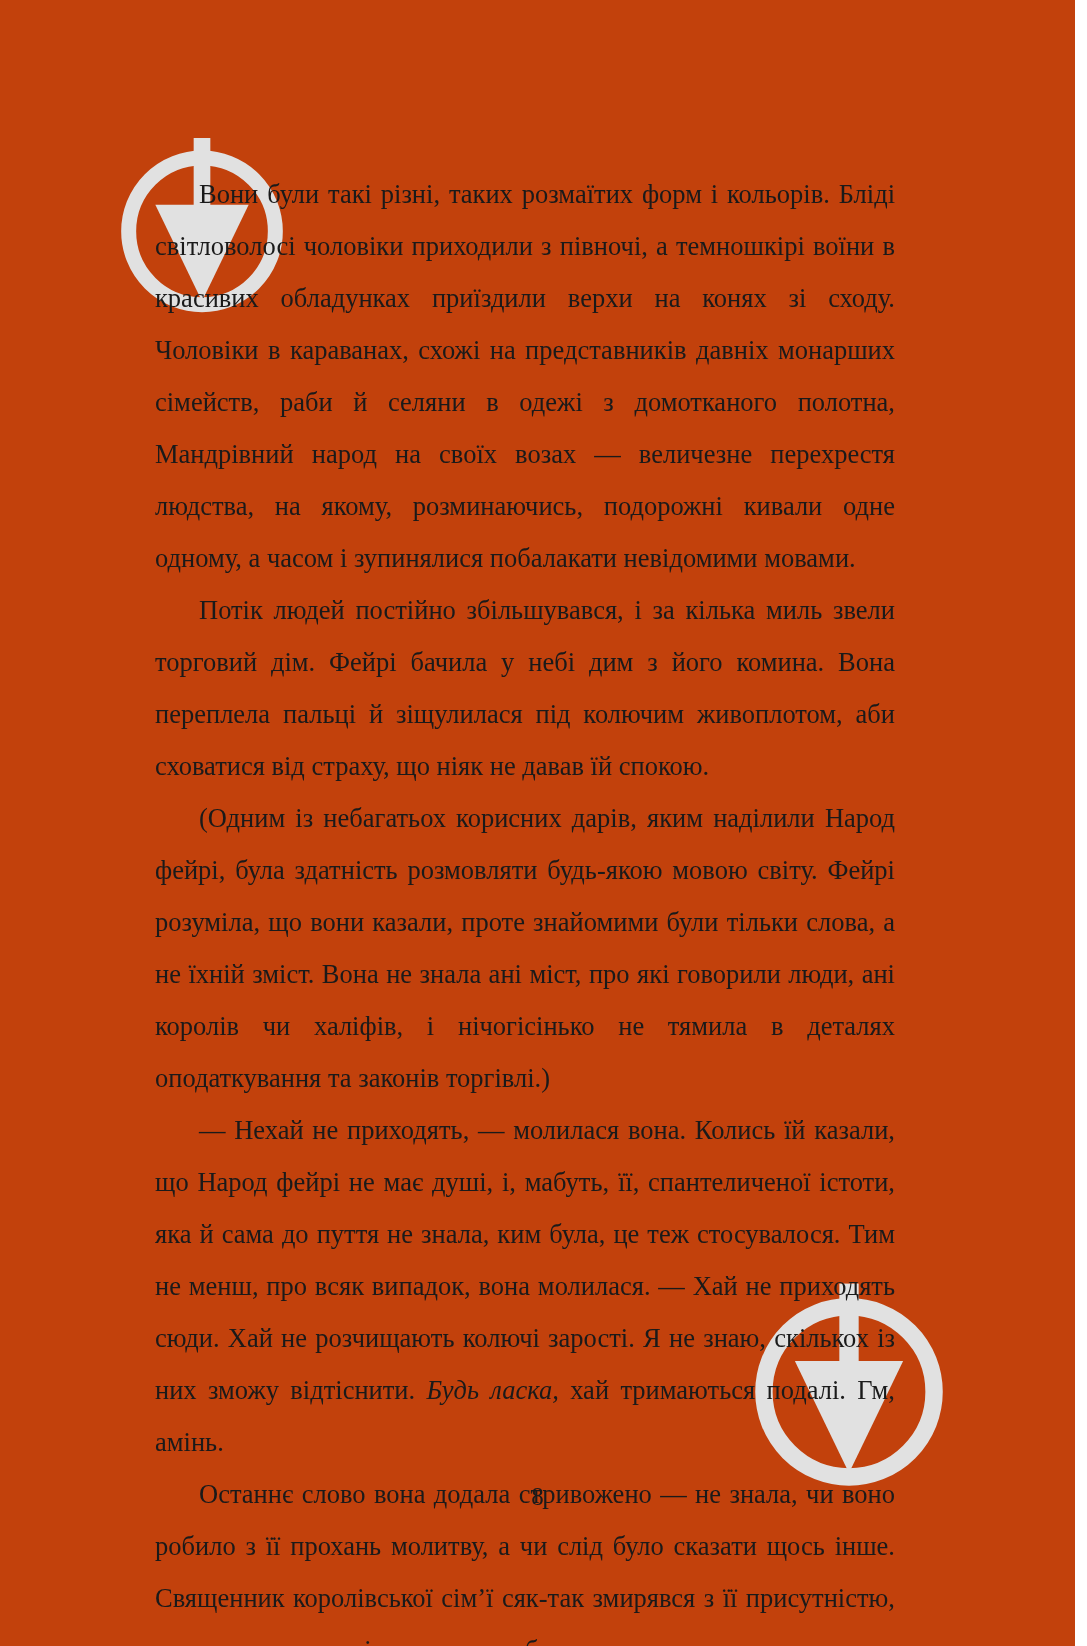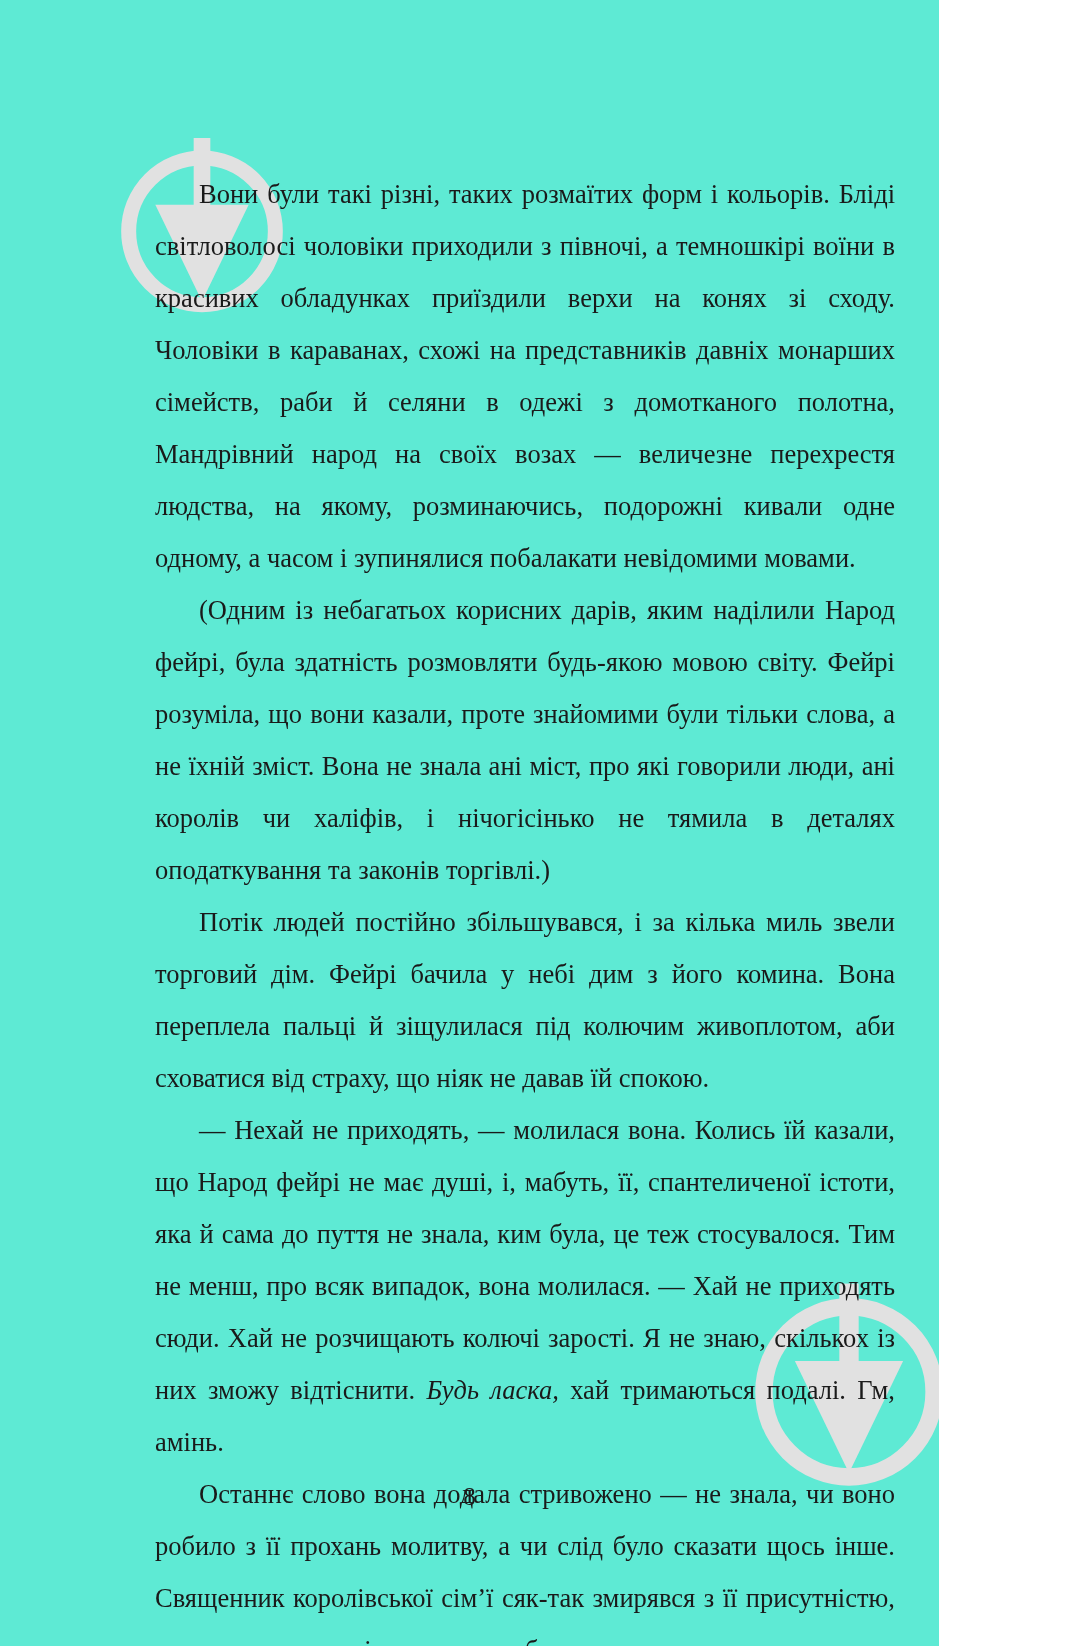--- a/index.html
+++ b/index.html
@@ -2,23 +2,23 @@
 <html><head>
 <meta charset="utf-8">
 <style>
   html, body {
     margin: 0;
     padding: 0;
     background: #ffffff;
   }
   .page {
     position: relative;
-    width: 939px;
+    width: 1075px;
     height: 1646px;
-    background: #5eead4;
+    background: #c2410c;
     overflow: hidden;
     font-family: "Liberation Serif", "DejaVu Serif", serif;
   }
 
   
   .watermark {
     position: absolute;
     pointer-events: none;
     opacity: 1;
   }
@@ -79,24 +79,24 @@
       <rect x="45" y="6" width="10" height="48" fill="#e1e1e1"></rect>
       <path d="M22 46 L78 46 L50 104 Z" fill="#e1e1e1"></path>
     </svg>
   </div>
 
   <div class="text-body">
     <p class="para">
       <span>Вони були такі різні, таких розмаїтих форм і кольорів. Бліді світловолосі чоловіки приходили з півночі, а темношкірі воїни в красивих обладунках приїздили верхи на конях зі сходу. Чоловіки в караванах, схожі на представників давніх монарших сімейств, раби й селяни в одежі з домотканого полотна, Мандрівний народ на своїх возах — величезне перехрестя людства, на якому, розминаючись, подорожні кивали одне одному, а часом і зупинялися побалакати невідомими мовами.</span>
     </p>
     <p class="para">
-      <span>(Одним із небагатьох корисних дарів, яким наділили Народ фейрі, була здатність розмовляти будь-якою мовою світу. Фейрі розуміла, що вони казали, проте знайомими були тільки слова, а не їхній зміст. Вона не знала ані міст, про які говорили люди, ані королів чи халіфів, і нічогісінько не тямила в деталях оподаткування та законів торгівлі.)</span>
+      <span>Потік людей постійно збільшувався, і за кілька миль звели торговий дім. Фейрі бачила у небі дим з його комина. Вона переплела пальці й зіщулилася під колючим живоплотом, аби сховатися від страху, що ніяк не давав їй спокою.</span>
     </p>
     <p class="para">
-      <span>Потік людей постійно збільшувався, і за кілька миль звели торговий дім. Фейрі бачила у небі дим з його комина. Вона переплела пальці й зіщулилася під колючим живоплотом, аби сховатися від страху, що ніяк не давав їй спокою.</span>
+      <span>(Одним із небагатьох корисних дарів, яким наділили Народ фейрі, була здатність розмовляти будь-якою мовою світу. Фейрі розуміла, що вони казали, проте знайомими були тільки слова, а не їхній зміст. Вона не знала ані міст, про які говорили люди, ані королів чи халіфів, і нічогісінько не тямила в деталях оподаткування та законів торгівлі.)</span>
     </p>
     <p class="para">
       <span>— Нехай не приходять, — молилася вона. Колись їй казали, що Народ фейрі не має душі, і, мабуть, її, спантеличеної істоти, яка й сама до пуття не знала, ким була, це теж стосувалося. Тим не менш, про всяк випадок, вона молилася. — Хай не приходять сюди. Хай не розчищають колючі зарості. Я не знаю, скількох із них зможу відтіснити. </span><span class="em">Будь ласка,</span><span> хай тримаються подалі. Гм, амінь.</span>
     </p>
     <p class="para">
       <span>Останнє слово вона додала стривожено — не знала, чи воно робило з її прохань молитву, а чи слід було сказати щось інше. Священник королівської сім’ї сяк-так змирявся з її присутністю, одначе та терпимість не передбачала навчання, як правильно молитися.</span>
     </p>
   </div>
 
   <div class="folio">8</div>

